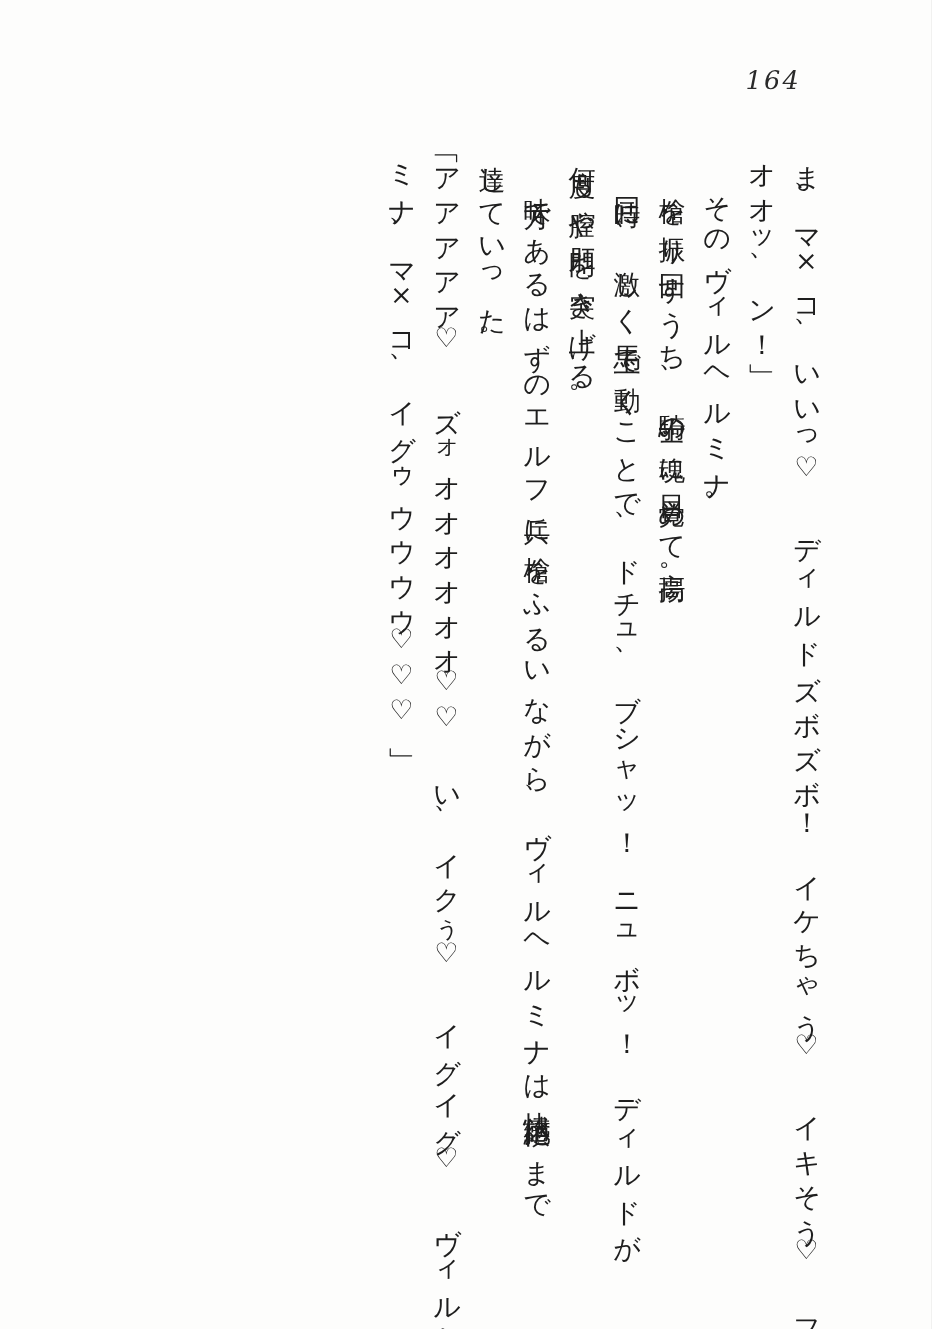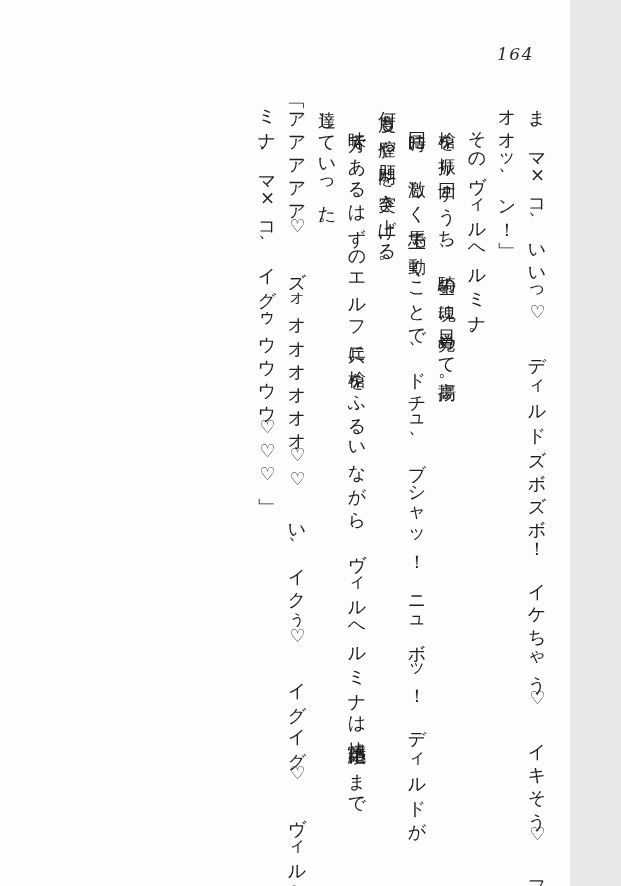--- a/index.html
+++ b/index.html
@@ -2,21 +2,21 @@
 <html><head>
 <meta charset="utf-8">
 <style>
   html, body {
     margin: 0;
     padding: 0;
     background: #e8e8e8;
   }
   .page {
     position: relative;
-    width: 570px;
+    width: 621px;
     height: 886px;
     background: #fdfdfc;
     overflow: hidden;
     font-family: "DejaVu Serif", serif;
     color: #1e1e1e;
   }
   .page-number {
     position: absolute;
     top: 44px;
     left: 497px;

